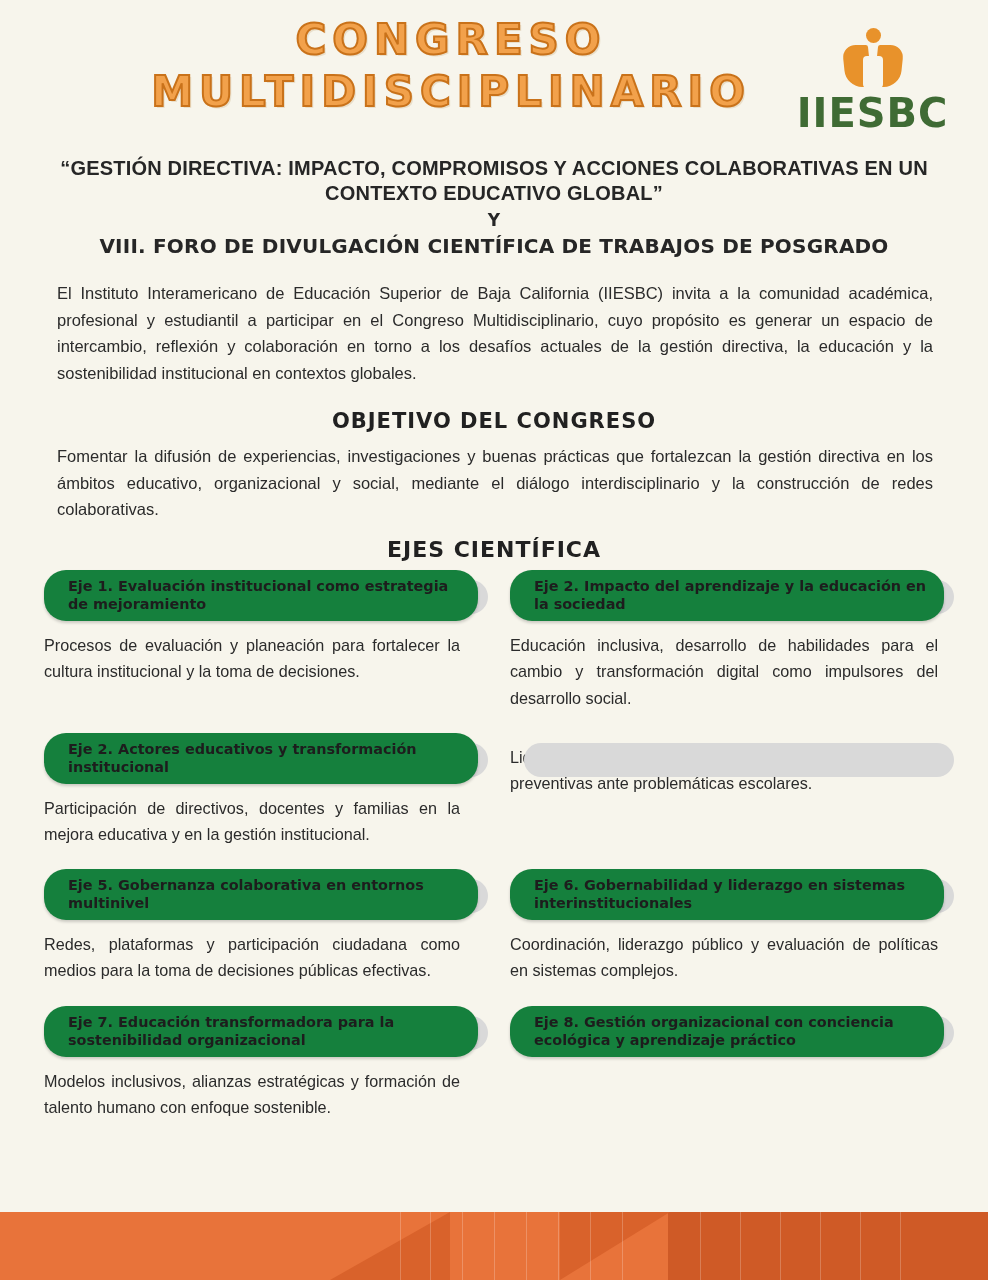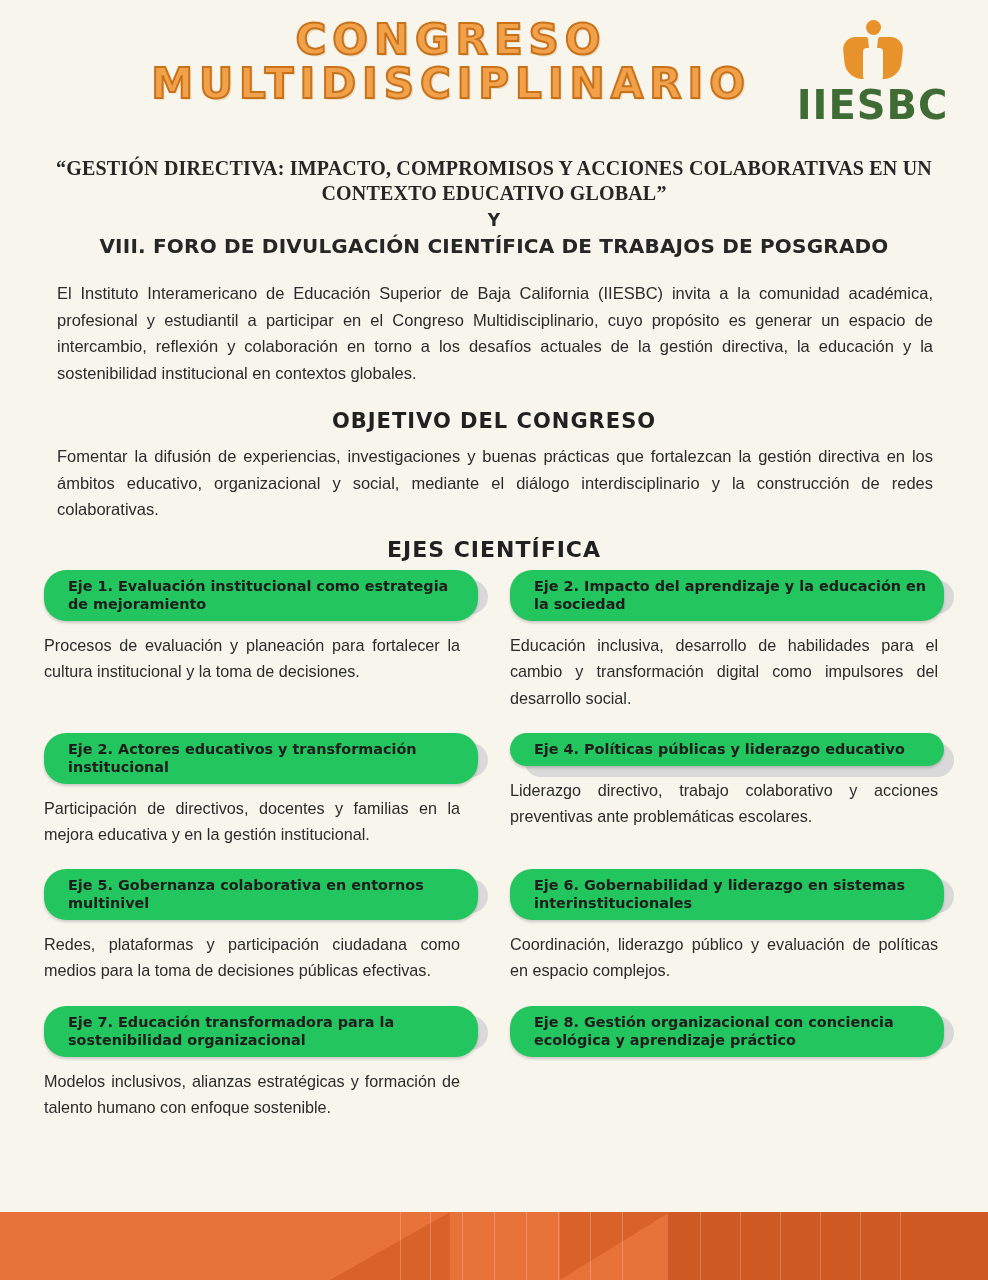--- a/index.html
+++ b/index.html
@@ -30,26 +30,26 @@
   .main-title-1, .main-title-2 {
     font-family: "DejaVu Sans", sans-serif;
     font-weight: bold;
     letter-spacing: 6px;
     color: #f2a14b;
     -webkit-text-stroke: 2px #c9721a;
     text-shadow: 2px 2px 0 #e9dfcb;
     line-height: 1.05;
   }
   .main-title-1 { font-size: 42px; }
-  .main-title-2 { font-size: 42px; margin-top: 0; }
+  .main-title-2 { font-size: 42px; margin-top: 8px; }
 
   .logo {
     position: absolute;
     right: 28px;
-    top: 18px;
+    top: 26px;
     width: 175px;
     text-align: center;
   }
   .logo-mark {
     width: 64px;
     height: 62px;
     margin: 0 auto;
     position: relative;
   }
   .logo-mark .dot {
@@ -97,21 +97,21 @@
     color: #3f6b34;
     margin-top: 2px;
   }
 
   
   .subtitle-block {
     text-align: center;
     padding: 10px 40px 0 40px;
   }
   .subtitle-1 {
-    font-family: Liberation Serif, serif;
+    font-family: Liberation Sans, sans-serif;
     font-weight: bold;
     font-size: 20px;
     line-height: 1.25;
     color: #262626;
     letter-spacing: 0.2px;
   }
   .subtitle-conj {
     font-family: "DejaVu Sans", sans-serif;
     font-weight: bold;
     font-size: 17px;
@@ -164,21 +164,21 @@
   .ejes-grid {
     display: grid;
     grid-template-columns: 1fr 1fr;
     column-gap: 32px;
     row-gap: 22px;
     padding: 0 44px 0 44px;
   }
   .eje { position: relative; }
   .eje-pill {
     position: relative;
-    background: #22c55e;
+    background: #15803d;
     border-radius: 22px;
     padding: 7px 16px 8px 24px;
     box-shadow: 0 2px 3px rgba(0,0,0,0.18);
     font-family: "DejaVu Sans", sans-serif;
     font-weight: bold;
     font-size: 14.4px;
     line-height: 1.25;
     color: #1d1d1d;
     z-index: 2;
   }
@@ -289,34 +289,33 @@
   </div>
 
   <div class="eje col-left">
     <div class="eje-shadow"></div>
     <div class="eje-pill">Eje 2. Actores educativos y transformación institucional</div>
     <div class="eje-desc">Participación de directivos, docentes y familias en la mejora educativa y en la gestión institucional.</div>
   </div>
 
   <div class="eje col-right">
     <div class="eje-shadow"></div>
-    <div class="eje-pill">Eje 4. Políticas públicas y liderazgo educativo</div>
     <div class="eje-desc">Liderazgo directivo, trabajo colaborativo y acciones preventivas ante problemáticas escolares.</div>
   </div>
 
   <div class="eje col-left">
     <div class="eje-shadow"></div>
     <div class="eje-pill">Eje 5. Gobernanza colaborativa en entornos multinivel</div>
     <div class="eje-desc">Redes, plataformas y participación ciudadana como medios para la toma de decisiones públicas efectivas.</div>
   </div>
 
   <div class="eje col-right">
     <div class="eje-shadow"></div>
     <div class="eje-pill">Eje 6. Gobernabilidad y liderazgo en sistemas interinstitucionales</div>
-    <div class="eje-desc">Coordinación, liderazgo público y evaluación de políticas en espacio complejos.</div>
+    <div class="eje-desc">Coordinación, liderazgo público y evaluación de políticas en sistemas complejos.</div>
   </div>
 
   <div class="eje col-left">
     <div class="eje-shadow"></div>
     <div class="eje-pill">Eje 7. Educación transformadora para la sostenibilidad organizacional</div>
     <div class="eje-desc">Modelos inclusivos, alianzas estratégicas y formación de talento humano con enfoque sostenible.</div>
   </div>
 
   <div class="eje col-right">
     <div class="eje-shadow"></div>

